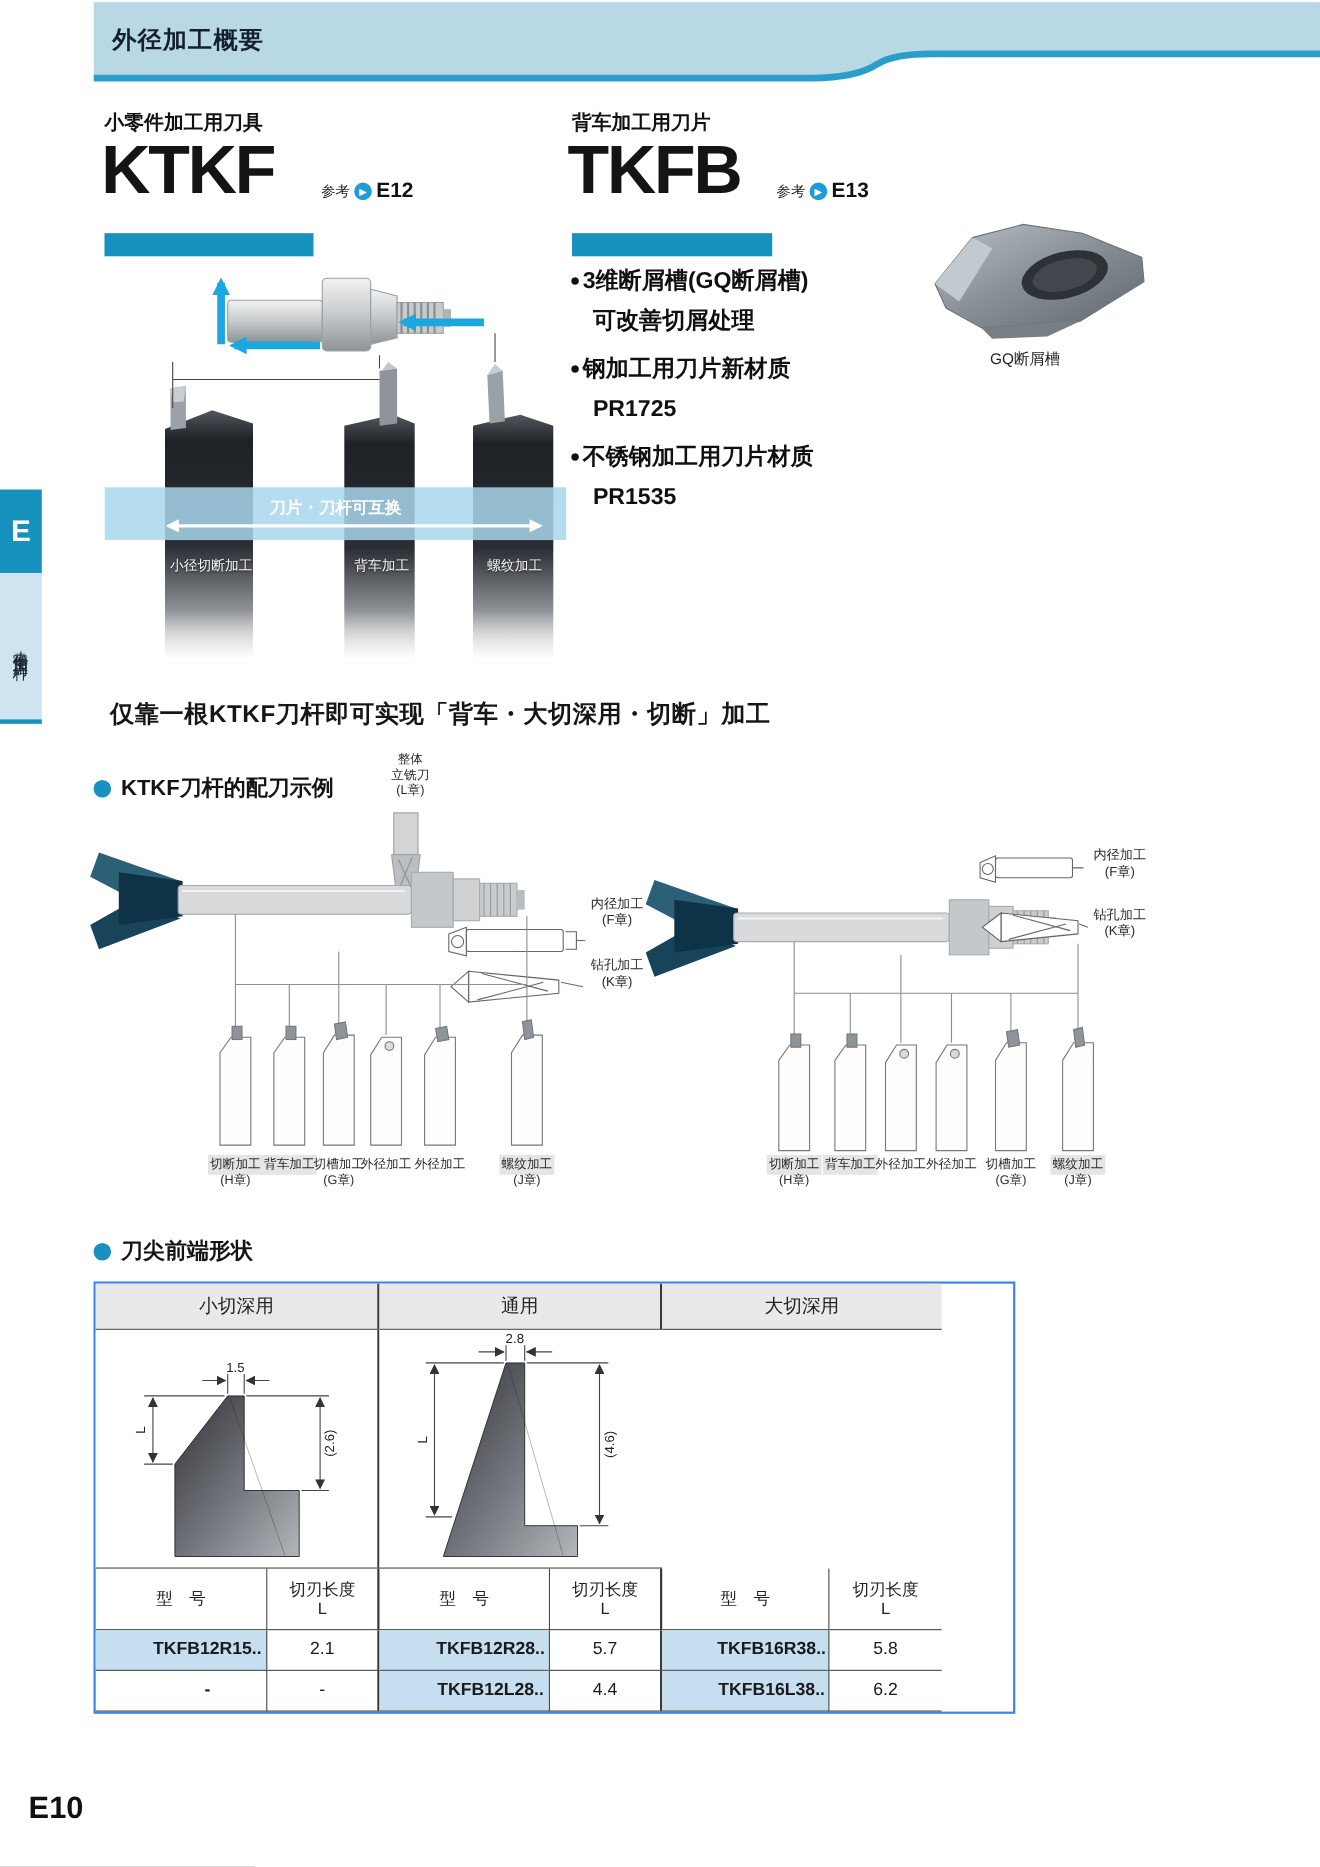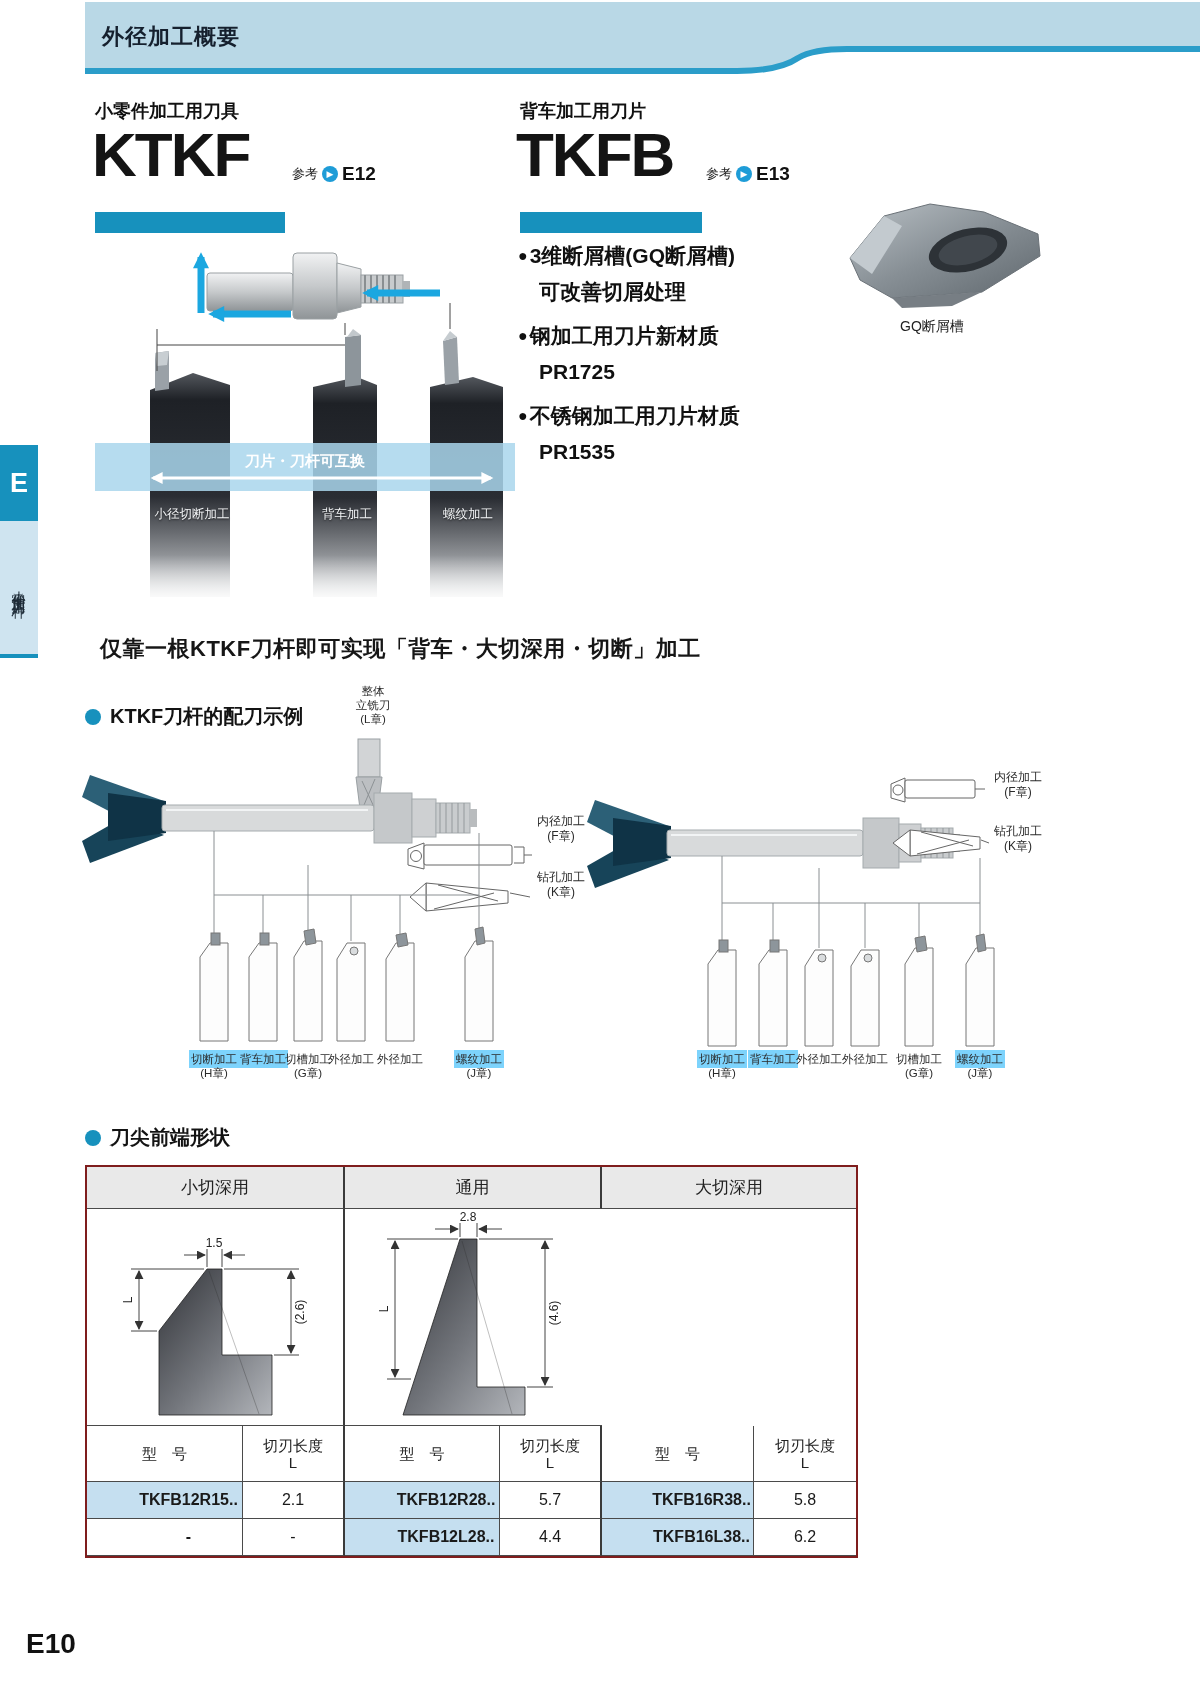--- a/index.html
+++ b/index.html
@@ -42,25 +42,25 @@
   .section-title { display:flex; align-items:center; gap:9px; }
   .section-dot { width:16px; height:16px; border-radius:50%; background:#1791bd; }
   .section-text { font-size:20px; font-weight:bold; color:#131313; }
 
   
   .band-text { font-size:15px; font-weight:bold; color:#fff; text-align:center; }
   .mont-label { font-size:12.5px; color:#f4f6f8; text-align:center; text-shadow:0 1px 2px rgba(0,0,0,.7); }
 
   
   .dia-label { text-align:center; font-size:11.5px; line-height:14px; color:#2a2a2a; }
-  .dia-label .hl { background:#7dd3fc; padding:3px 2px;text-align:center; }
+  .dia-label .hl { background:#e5e5e5; padding:3px 2px;text-align:center; }
   .callout { text-align:center; font-size:12px; line-height:15px; color:#2a2a2a; white-space:nowrap; }
 
   
-  .ttable { width:773px; border:2px solid #7f1d1d; }
+  .ttable { width:838px; border:2px solid #3b82f6; }
   .trow { display:flex; }
   .tcell { border-right:1px solid #4a4a4a; border-bottom:1px solid #4a4a4a; }
   .tcell:last-child { border-right:none; }
   .group-end { border-right-width:2px; border-right-color:#3a3a3a; }
   .th { height:42px; background:#e9e9e9; display:flex; align-items:center; justify-content:center;
         font-size:17px; color:#222; }
   .tdia { height:217px; background:#fff; }
   .tsub { height:56px; display:flex; align-items:center; justify-content:center; text-align:center;
           font-size:15px; line-height:17px; color:#222; }
   .tdata { height:37px; display:flex; align-items:center; justify-content:center; font-size:16px; }

